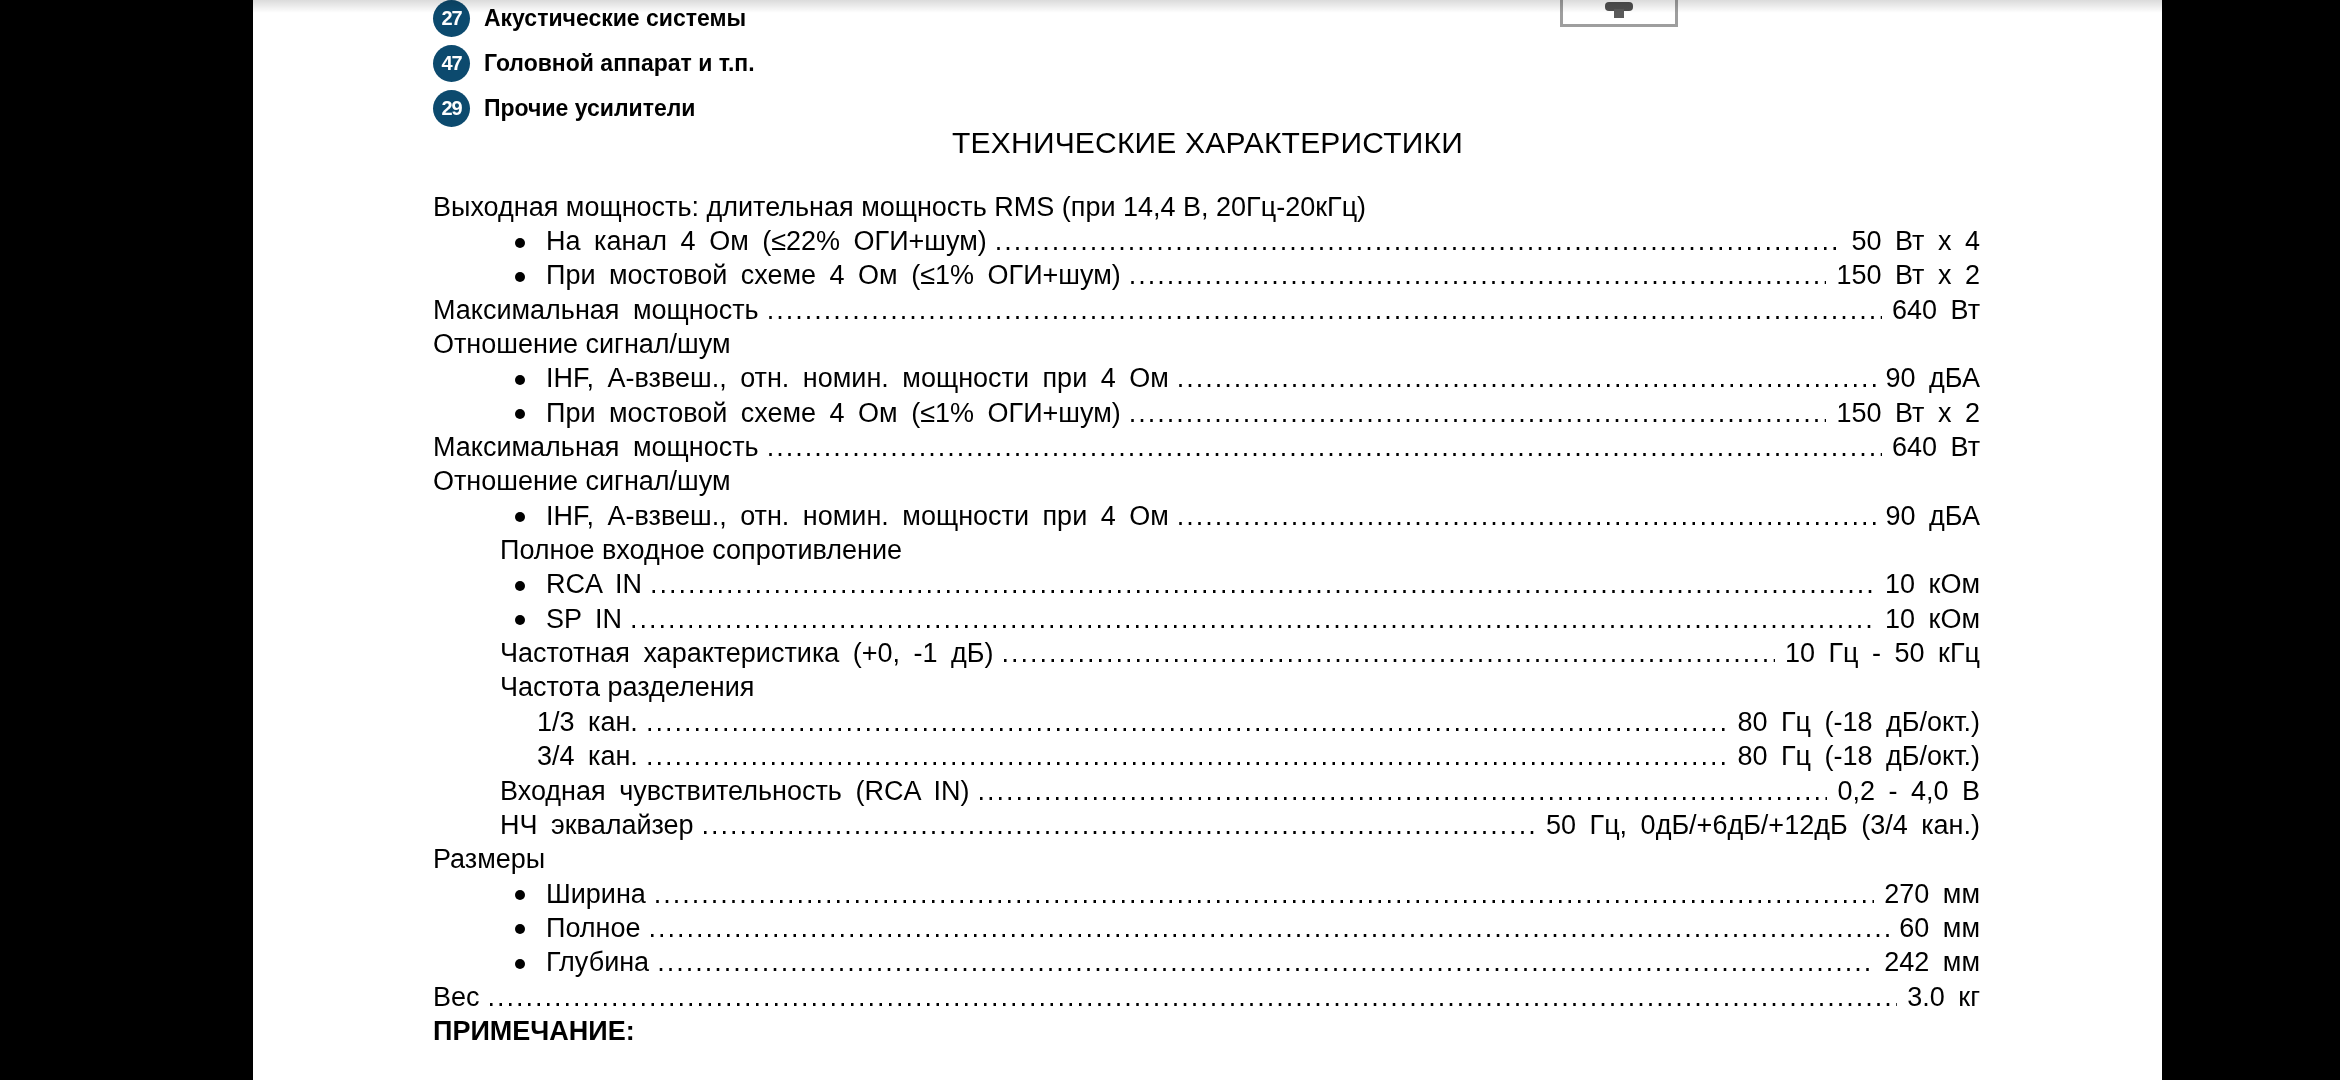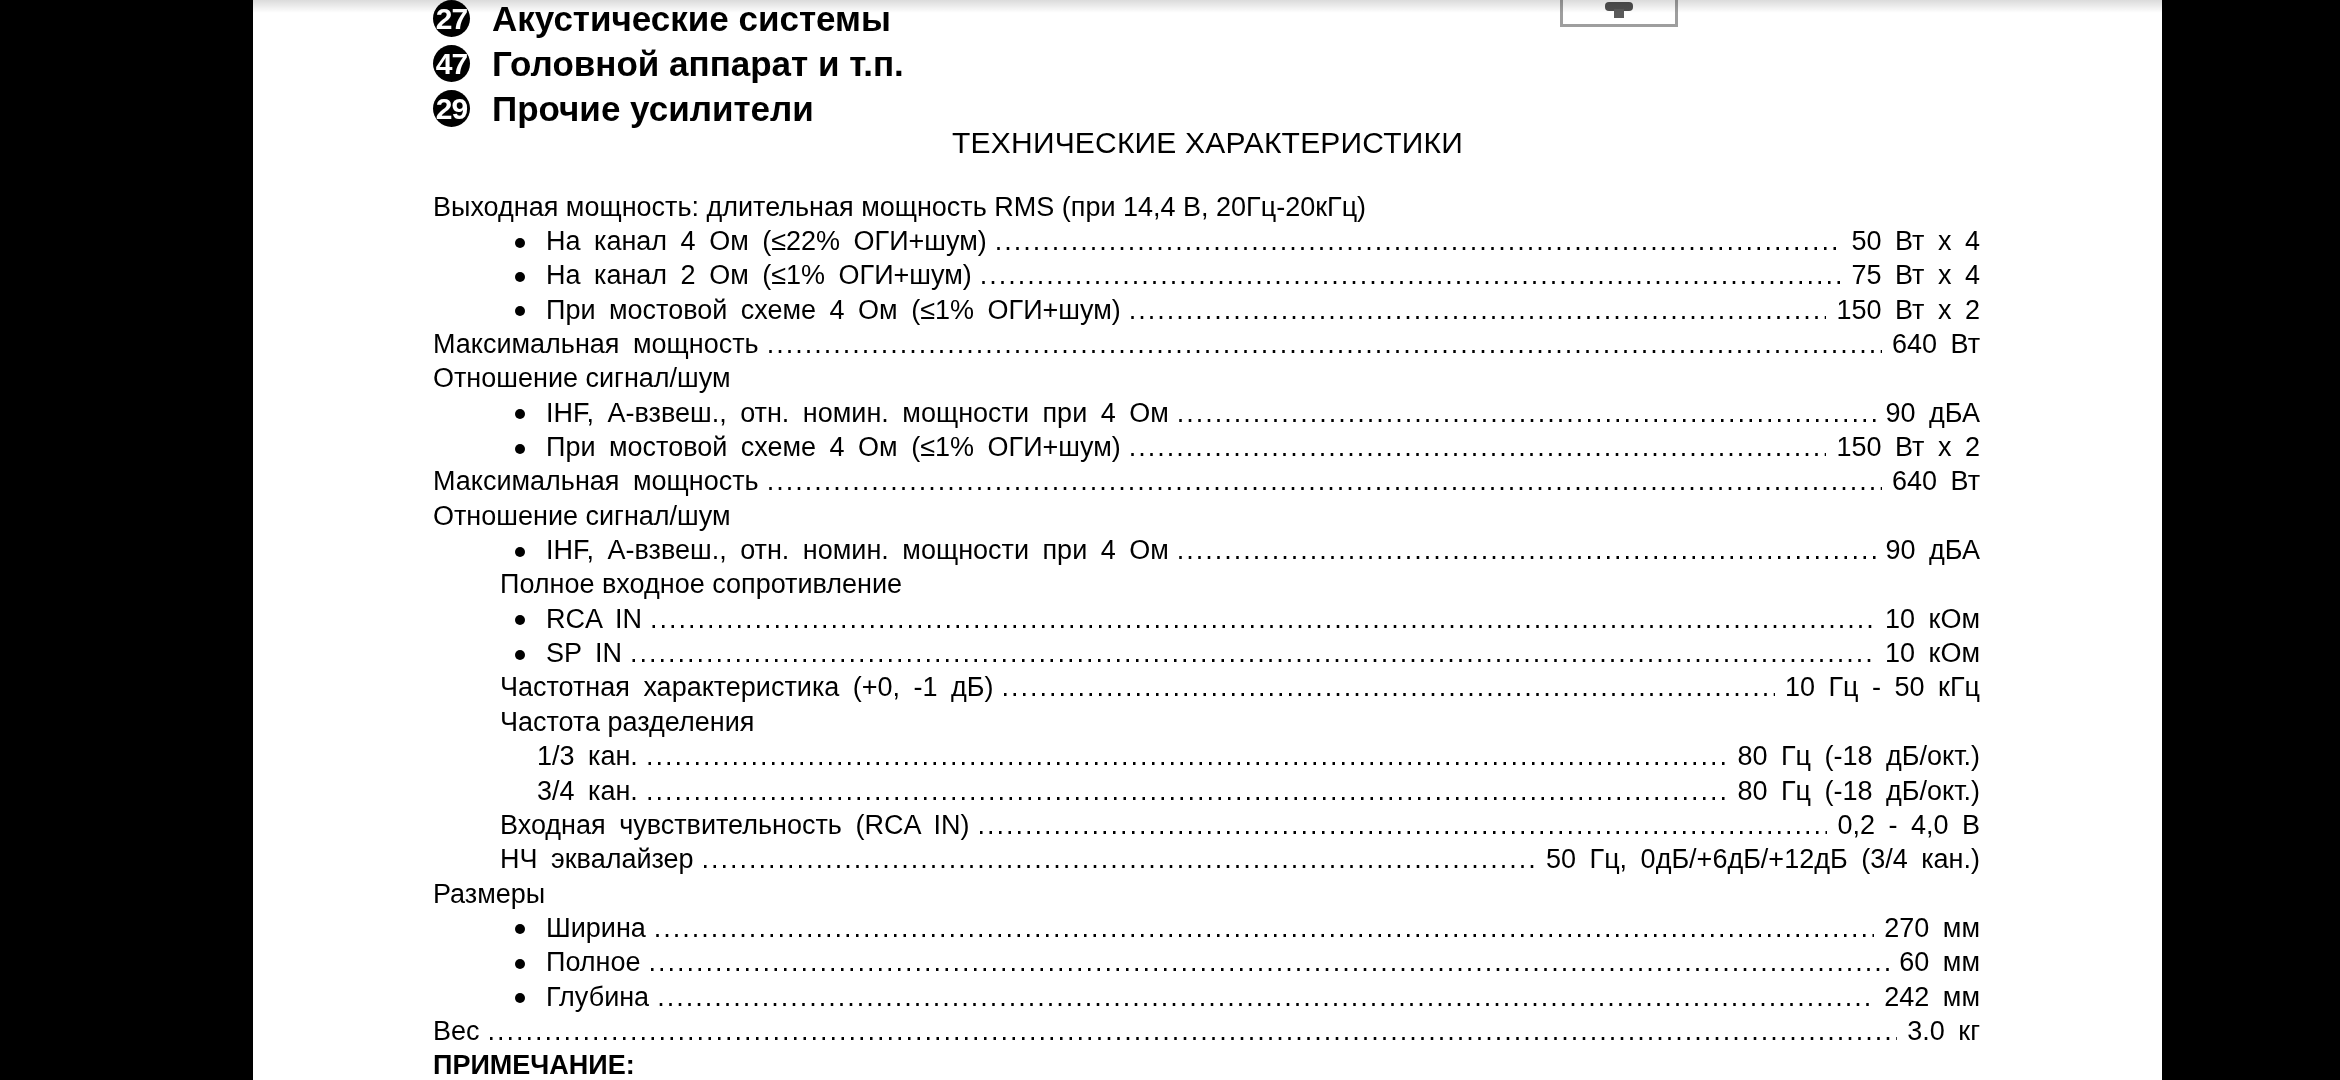--- a/index.html
+++ b/index.html
@@ -16,25 +16,25 @@
   }
   .top-shadow {
     position:absolute; left:0; top:0; width:100%; height:13px; z-index:4;
     background:linear-gradient(to bottom, rgba(0,0,0,0.14), rgba(0,0,0,0));
     pointer-events:none;
   }
   
   .top-items { position:absolute; left:180px; top:-4px; }
   .item { display:flex; align-items:center; height:45px; }
   .badge {
-    width:37px; height:37px; border-radius:50%; background:#000000; color:#fff;
-    font-weight:bold; font-size:30px; display:flex; align-items:center;
+    width:37px; height:37px; border-radius:50%; background:#0c4a6e; color:#fff;
+    font-weight:bold; font-size:20px; display:flex; align-items:center;
     justify-content:center; flex:0 0 37px; letter-spacing:-1px;
   }
-  .item-label { font-weight:bold; font-size:35px; margin-left:22px; white-space:nowrap; }
+  .item-label { font-weight:bold; font-size:23px; margin-left:14px; white-space:nowrap; }
   
   .cropbox {
     position:absolute; left:1307px; top:-24px; width:112px; height:45px;
     border:3px solid #9e9e9e; background:#fff;
   }
   .crop-glyph {
     position:absolute; left:50%; bottom:6px; transform:translateX(-50%);
     width:34px; height:16px;
   }
   .crop-glyph .cap {
@@ -112,26 +112,20 @@
         <span class="lbl">Выходная мощность: длительная мощность RMS (при 14,4 В, 20Гц-20кГц)</span>
       </div>
       <div class="row ind1 bullet leaded">
         <span class="blt"></span>
         <span class="lbl">На канал 4 Ом (≤22% ОГИ+шум)</span>
         <span class="leader"></span>
         <span class="val">50 Вт х 4</span>
       </div>
       <div class="row ind1 bullet leaded">
         <span class="blt"></span>
-        <span class="lbl">На канал 2 Ом (≤1% ОГИ+шум)</span>
-        <span class="leader"></span>
-        <span class="val">75 Вт х 4</span>
-      </div>
-      <div class="row ind1 bullet leaded">
-        <span class="blt"></span>
         <span class="lbl">При мостовой схеме 4 Ом (≤1% ОГИ+шум)</span>
         <span class="leader"></span>
         <span class="val">150 Вт х 2</span>
       </div>
       <div class="row ind0 leaded">
         <span class="lbl">Максимальная мощность</span>
         <span class="leader"></span>
         <span class="val">640 Вт</span>
       </div>
       <div class="row ind0">

